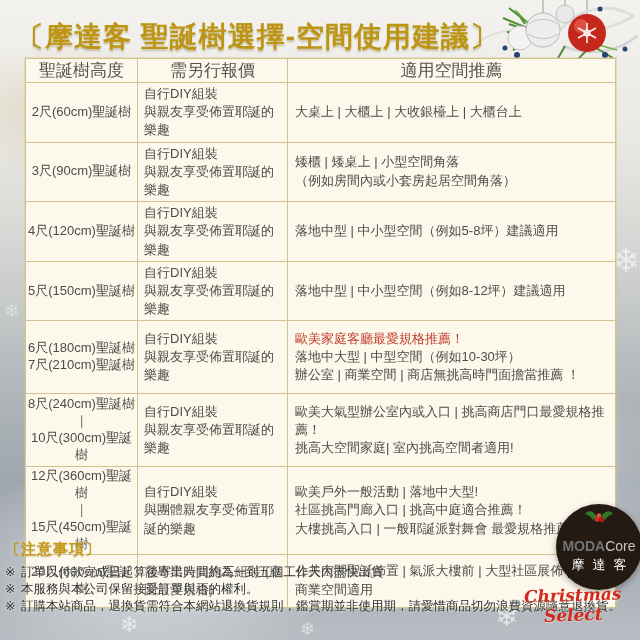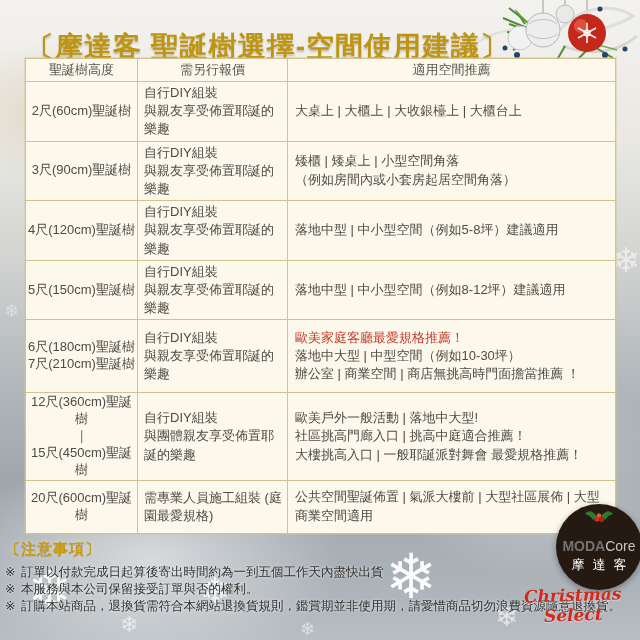--- a/index.html
+++ b/index.html
@@ -11,34 +11,34 @@
   
   .blob{position:absolute;border-radius:50%;pointer-events:none;}
   .blob.b1{left:-60px;top:40px;width:260px;height:140px;background:radial-gradient(closest-side,rgba(214,200,170,.55),rgba(214,200,170,0));}
   .blob.b2{left:-40px;bottom:-30px;width:380px;height:220px;background:radial-gradient(closest-side,rgba(255,255,255,.55),rgba(255,255,255,0));}
   .blob.b3{right:-50px;bottom:60px;width:300px;height:200px;background:radial-gradient(closest-side,rgba(255,255,255,.35),rgba(255,255,255,0));}
   
   .snow{position:absolute;color:#ffffff;pointer-events:none;font-style:normal;}
   .snow::before{content:"❄";}
   
   .title{
-    position:absolute;left:8px;top:10px;margin:18px;width:520px;
+    position:absolute;left:8px;top:10px;margin:8px;width:520px;
     font-size:28px;font-weight:700;letter-spacing:1px;color:#bd9513;
     text-shadow:0 2px 2px rgba(100,75,0,.30), 0 0 6px rgba(255,255,255,.5);
     white-space:nowrap;
   }
   
   table.rec{
     position:absolute;left:25px;top:58px;width:590px;
     border-collapse:collapse;table-layout:fixed;
     background:#fcf8ec;box-shadow:0 0 0 1px rgba(210,193,144,.4);
   }
   table.rec th, table.rec td{border:1px solid #d3c190;}
   table.rec th{
-    height:22px;font-weight:400;font-size:13px;color:#56544e;text-align:center;padding:0;
+    height:22px;font-weight:400;font-size:17px;color:#56544e;text-align:center;padding:0;
   }
   td.c1{width:112px;text-align:center;vertical-align:middle;font-size:13px;color:#4e4c47;padding:1px 2px;line-height:1.3;}
   td.c2{width:150px;text-align:left;vertical-align:middle;font-size:13px;color:#4e4c47;padding:2px 4px 2px 6px;line-height:1.4;}
   td.c3{width:328px;text-align:left;vertical-align:middle;font-size:13px;color:#4e4c47;padding:2px 4px 2px 7px;line-height:1.42;}
   td.c3 .red{color:#c23a28;}
   
   .notes{position:absolute;left:5px;top:540px;width:628px;}
   .notes-heading{
     font-size:15px;font-weight:700;color:#c79b16;letter-spacing:1px;
     text-shadow:0 1px 1px rgba(110,80,0,.3), 0 0 5px rgba(255,255,255,.6);
@@ -198,20 +198,35 @@
             <div>7尺(210cm)聖誕樹</div>
           </td>
           <td class="c2">
             <div>自行DIY組裝</div>
             <div>與親友享受佈置耶誕的樂趣</div>
           </td>
           <td class="c3">
             <div class="red">歐美家庭客廳最愛規格推薦！</div>
             <div>落地中大型 | 中型空間（例如10-30坪）</div>
             <div>辦公室 | 商業空間 | 商店無挑高時門面擔當推薦 ！</div>
+          </td>
+        </tr>
+        <tr style="height: 73px;">
+          <td class="c1">
+            <div>8尺(240cm)聖誕樹</div>
+            <div>｜</div>
+            <div>10尺(300cm)聖誕樹</div>
+          </td>
+          <td class="c2">
+            <div>自行DIY組裝</div>
+            <div>與親友享受佈置耶誕的樂趣</div>
+          </td>
+          <td class="c3">
+            <div>歐美大氣型辦公室內或入口 | 挑高商店門口最愛規格推薦！</div>
+            <div>挑高大空間家庭| 室內挑高空間者適用!</div>
           </td>
         </tr>
         <tr style="height: 65px;">
           <td class="c1">
             <div>12尺(360cm)聖誕樹</div>
             <div>｜</div>
             <div>15尺(450cm)聖誕樹</div>
           </td>
           <td class="c2">
             <div>自行DIY組裝</div>

